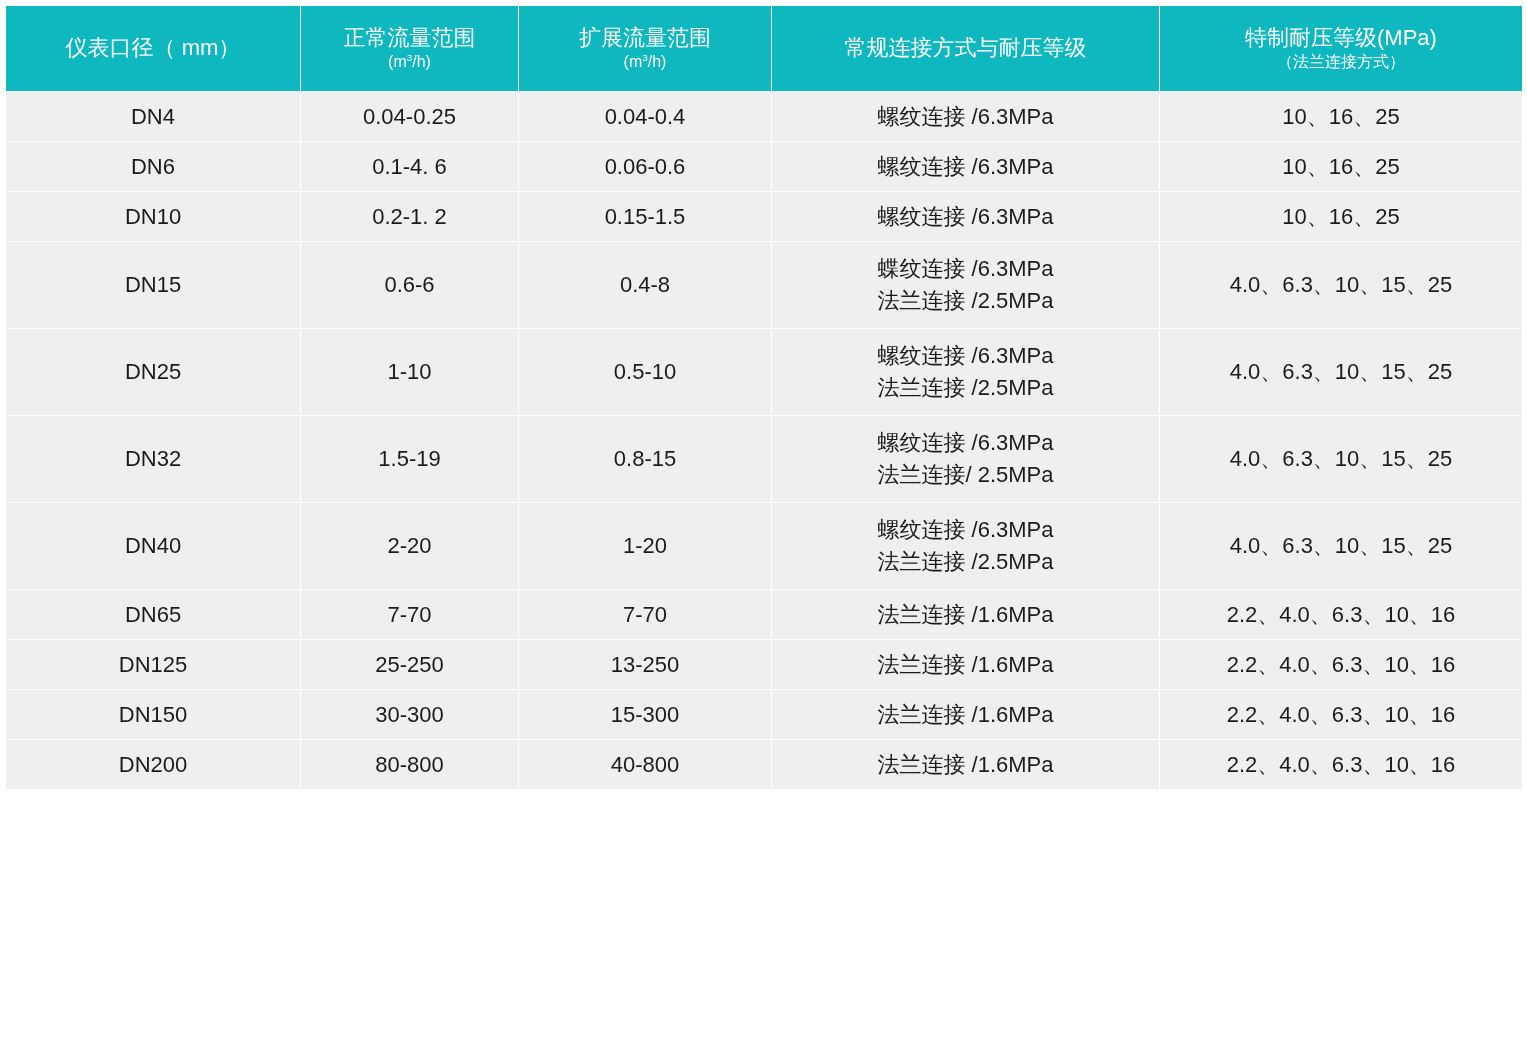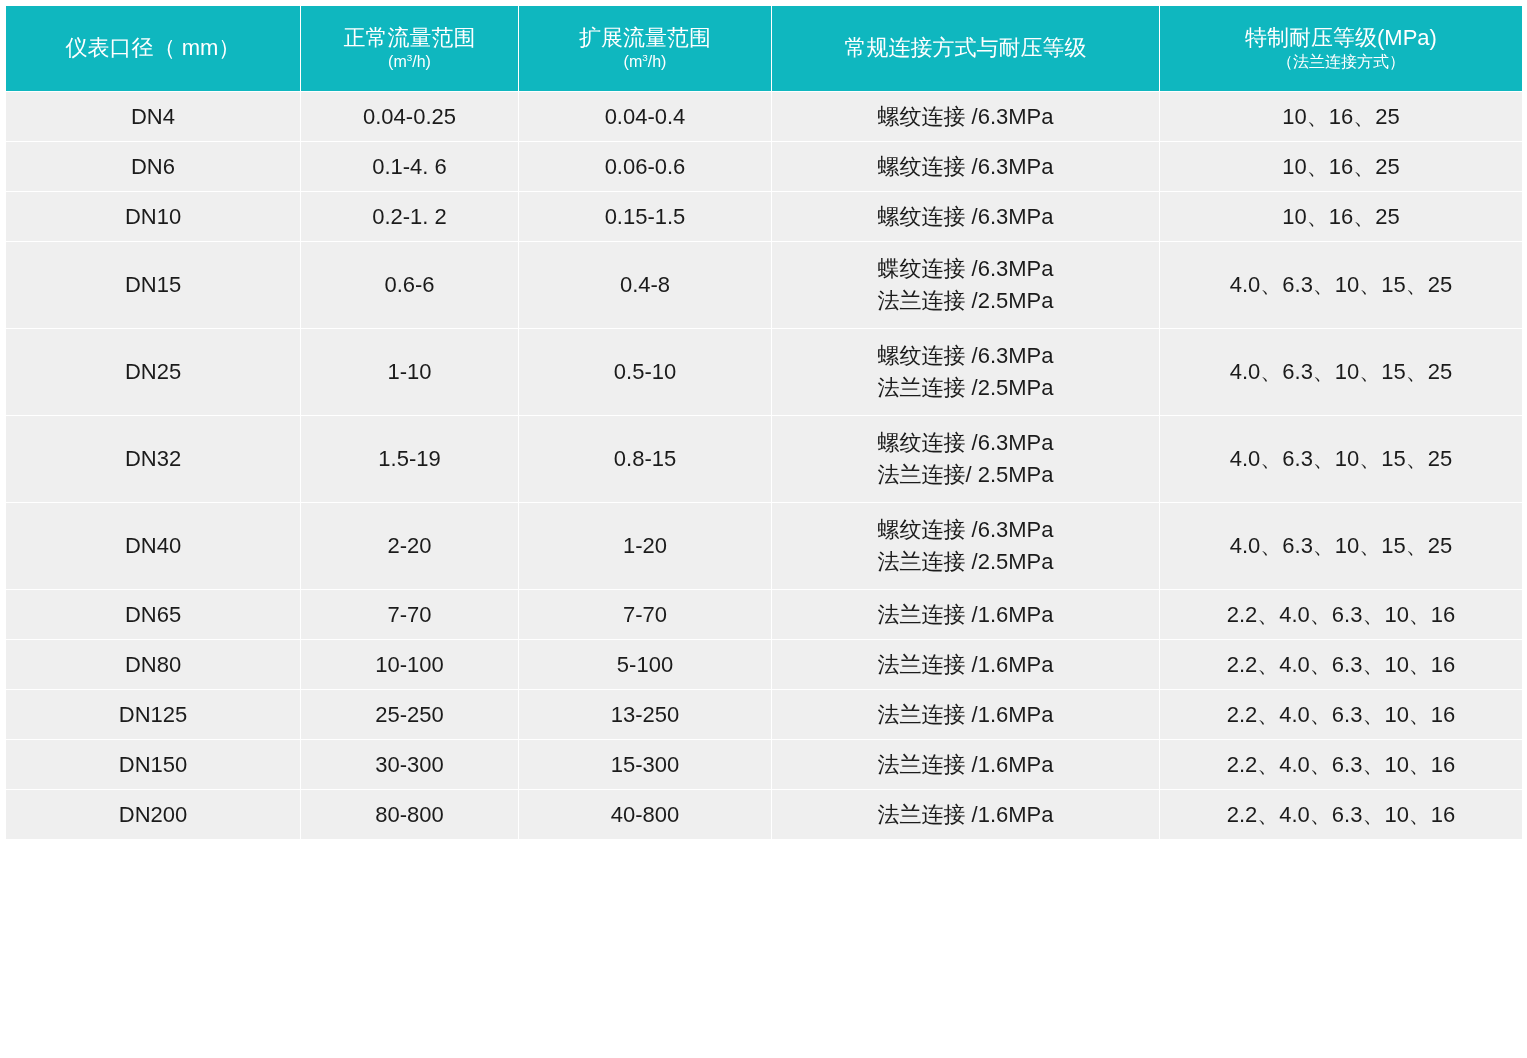--- a/index.html
+++ b/index.html
@@ -162,29 +162,20 @@
       <tr class="single">
         <td>DN65</td>
         <td>7-70</td>
         <td>7-70</td>
         <td>
           <span class="conn-line">法兰连接 /1.6MPa</span>
         </td>
         <td>2.2、4.0、6.3、10、16</td>
       </tr>
       <tr class="single">
-        <td>DN80</td>
-        <td>10-100</td>
-        <td>5-100</td>
-        <td>
-          <span class="conn-line">法兰连接 /1.6MPa</span>
-        </td>
-        <td>2.2、4.0、6.3、10、16</td>
-      </tr>
-      <tr class="single">
         <td>DN125</td>
         <td>25-250</td>
         <td>13-250</td>
         <td>
           <span class="conn-line">法兰连接 /1.6MPa</span>
         </td>
         <td>2.2、4.0、6.3、10、16</td>
       </tr>
       <tr class="single">
         <td>DN150</td>

